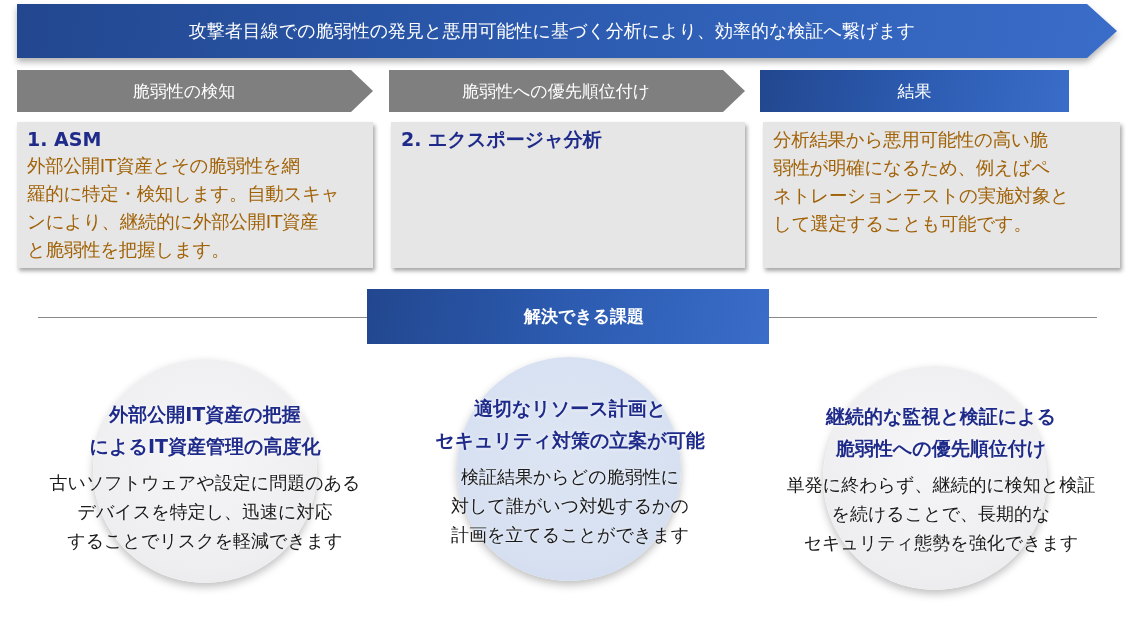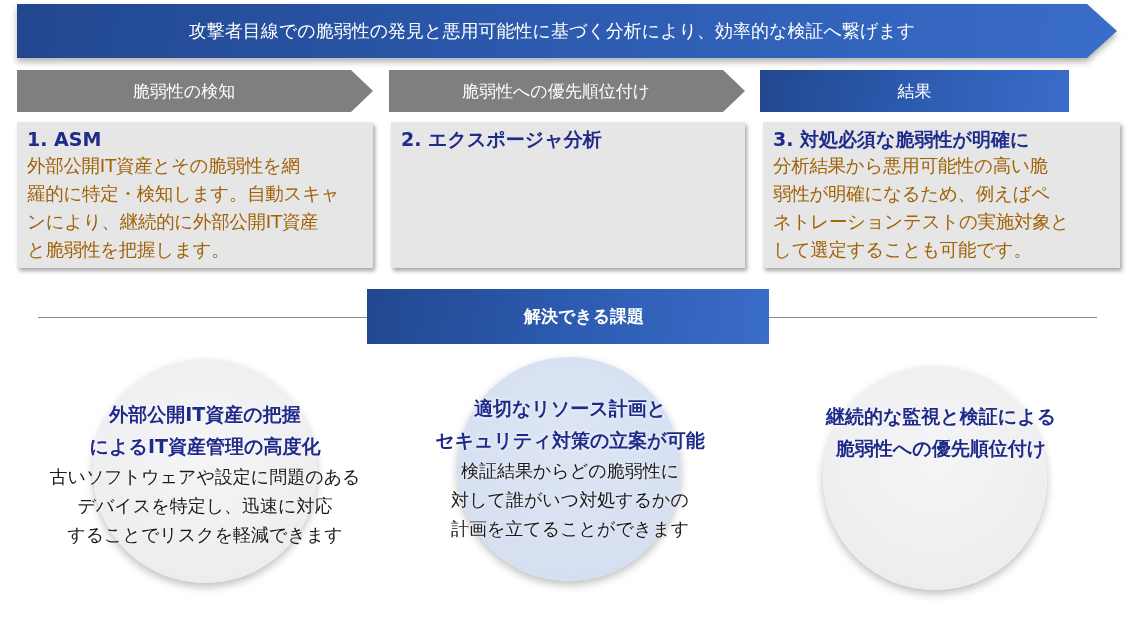--- a/index.html
+++ b/index.html
@@ -60,20 +60,21 @@
   .benefit {
     position: absolute; text-align: center;
   }
   .benefit .b-title {
     color: #1f2b8a; font-weight: bold; font-size: 19px; line-height: 32px;
     white-space: pre-line; text-shadow: 0 0 4px rgba(255,255,255,0.9);
   }
   .benefit .b-body {
     color: #1a1a1a; font-size: 18px; line-height: 29px; white-space: pre-line;
     text-shadow: 0 0 3px rgba(255,255,255,0.8);
+    margin-top: 6px;
   }
   .benefit.e1 { left: 10px; width: 390px; top: 398px; }
   .benefit.e2 { left: 385px; width: 370px; top: 392px; }
   .benefit.e3 { left: 745px; width: 392px; top: 400px; }
 </style>
 </head>
 <body>
 
 <div class="banner-wrap">
   <div class="banner">
@@ -95,21 +96,20 @@
   <div class="card-title">1. ASM</div>
   <div class="card-body">外部公開IT資産とその脆弱性を網
 羅的に特定・検知します。自動スキャ
 ンにより、継続的に外部公開IT資産
 と脆弱性を把握します。</div>
 </div>
 <div class="card c2">
   <div class="card-title">2. エクスポージャ分析</div>
 </div>
 <div class="card c3">
-  <div class="card-title">3. 対処必須な脆弱性が明確に</div>
   <div class="card-body">分析結果から悪用可能性の高い脆
 弱性が明確になるため、例えばペ
 ネトレーションテストの実施対象と
 して選定することも可能です。</div>
 </div>
 
 <div class="divider-line left"></div>
 <div class="divider-line right"></div>
 <div class="divider-label">
   <span>解決できる課題</span>
@@ -129,13 +129,16 @@
 <div class="benefit e2">
   <div class="b-title">適切なリソース計画と
 セキュリティ対策の立案が可能</div>
   <div class="b-body">検証結果からどの脆弱性に
 対して誰がいつ対処するかの
 計画を立てることができます</div>
 </div>
 <div class="benefit e3">
   <div class="b-title">継続的な監視と検証による
 脆弱性への優先順位付け</div>
+  <div class="b-body">単発に終わらず、継続的に検知と検証
+を続けることで、長期的な
+セキュリティ態勢を強化できます</div>
 </div>
 
 </body></html>

